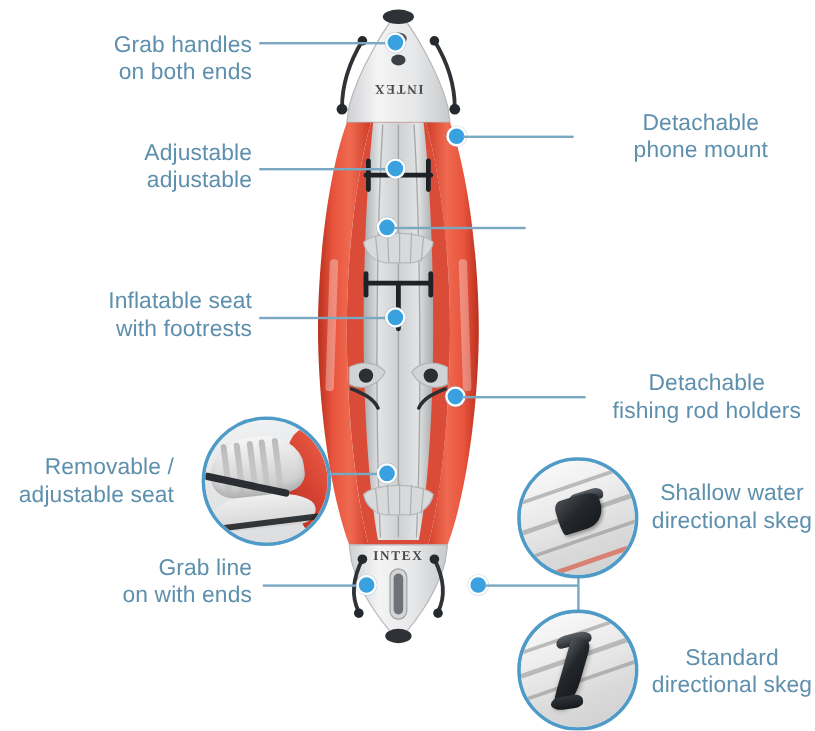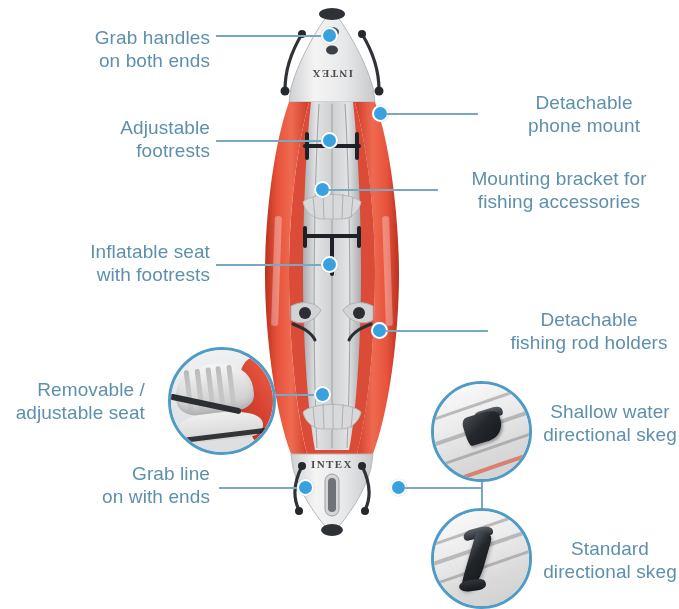--- a/index.html
+++ b/index.html
@@ -282,21 +282,21 @@
     <div class="brand bow">INTEX</div>
     <div class="brand stern">INTEX</div>
   </div>
 
   <div class="label left" style="left:40px; top:26px; width:170px;">Grab handles
 on both ends</div>
   <div class="leader" style="left:216px; top:35px; width:110px;"></div>
   <div class="dot" style="left:321px; top:27px;"></div>
 
   <div class="label left" style="left:40px; top:116px; width:170px;">Adjustable
-footrests</div>
+adjustable</div>
   <div class="leader" style="left:216px; top:140px; width:110px;"></div>
   <div class="dot" style="left:321px; top:132px;"></div>
 
   <div class="label left" style="left:30px; top:240px; width:180px;">Inflatable seat
 with footrests</div>
   <div class="leader" style="left:216px; top:264px; width:110px;"></div>
   <div class="dot" style="left:321px; top:256px;"></div>
 
   <div class="label left" style="left:-5px; top:378px; width:150px;">Removable /
 adjustable seat</div>
@@ -323,22 +323,20 @@
   <div class="leader" style="left:219px; top:487px; width:92px;"></div>
   <div class="dot" style="left:297px; top:479px;"></div>
 
   <div class="dot" style="left:372px; top:105px;"></div>
   <div class="leader" style="left:386px; top:113px; width:92px;"></div>
   <div class="label right" style="left:489px; top:91px; width:190px;">Detachable
 phone mount</div>
 
   <div class="dot" style="left:314px; top:181px;"></div>
   <div class="leader" style="left:328px; top:189px; width:110px;"></div>
-  <div class="label right" style="left:444px; top:167px; width:230px;">Mounting bracket for
-fishing accessories</div>
 
   <div class="dot" style="left:371px; top:322px;"></div>
   <div class="leader" style="left:385px; top:330px; width:103px;"></div>
   <div class="label right" style="left:499px; top:308px; width:180px;">Detachable
 fishing rod holders</div>
 
   <div class="dot" style="left:390px; top:479px;"></div>
   <div class="leader" style="left:404px; top:487px; width:78px;"></div>
   <div class="leader vert" style="left:481px; top:438px; height:108px;"></div>
 

